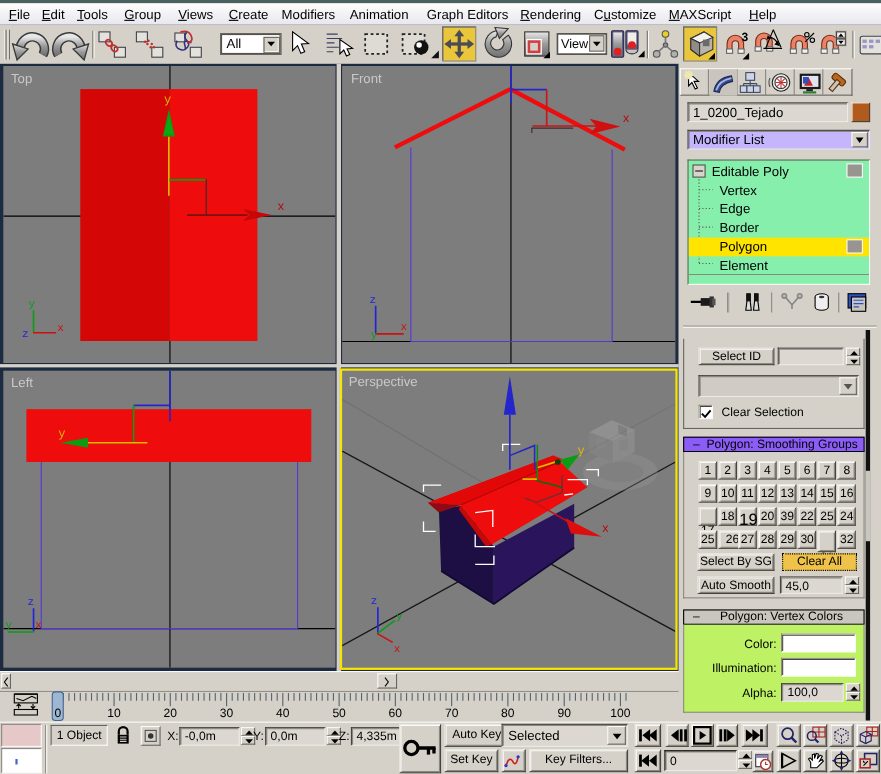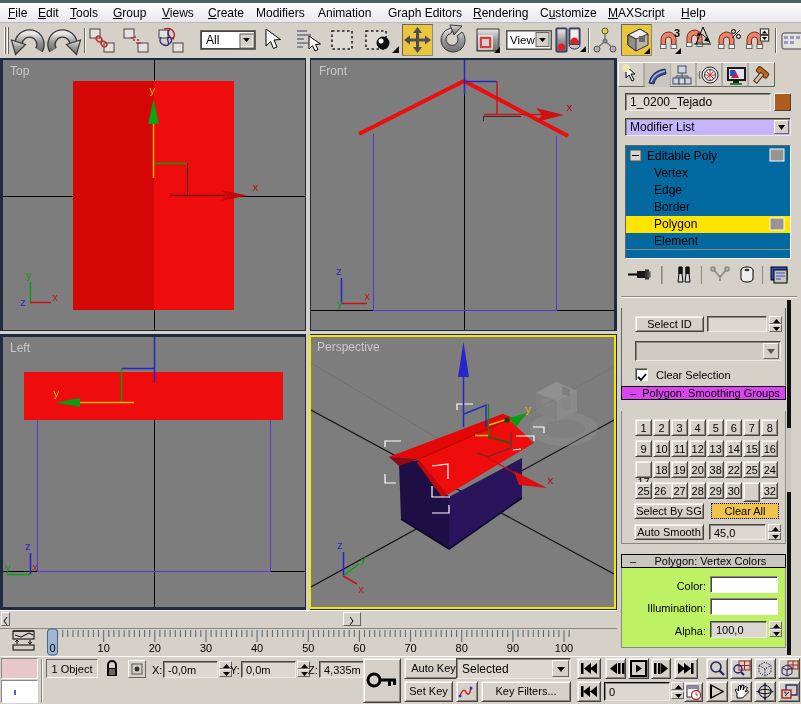--- a/index.html
+++ b/index.html
@@ -445,21 +445,21 @@
 
  <div class="abs field" style="left:8px;top:35px;width:146px;height:18px;font-size:12px;color:#000;padding:1px 0 0 4px">1_0200_Tejado</div>
  <div class="abs" style="left:157px;top:35px;width:17px;height:18px;border:1px solid;border-color:#fbfaf8 #45443f #45443f #fbfaf8;background:#b05a1e"></div>
 
  <div class="abs field" style="left:8px;top:60px;width:166px;height:18px;font-size:12px;padding:1px 0 0 4px;background:#c4b5fd">Modifier List
    <div class="abs raised" style="right:1px;top:1px;width:15px;height:14px"><svg width="13" height="12">
           <polygon points="3,4 10,4 6.5,9" fill="#000"></polygon>
         </svg></div>
  </div>
 
- <div class="abs" style="left:8px;top:87px;width:166px;height:114px;border:1px solid;border-color:#67655f #fbfaf8 #fbfaf8 #67655f;background:#0369a1">
+ <div class="abs" style="left:8px;top:87px;width:166px;height:114px;border:1px solid;border-color:#67655f #fbfaf8 #fbfaf8 #67655f;background:#86efac">
    <svg class="abs" style="left:0;top:0" width="164" height="112" viewBox="0 0 164 112">
      <g stroke="#55534e" stroke-dasharray="1,2">
        <line x1="9.5" y1="17" x2="9.5" y2="94"></line>
        <line x1="9.5" y1="26.5" x2="22" y2="26.5"></line>
           <line x1="9.5" y1="43.5" x2="22" y2="43.5"></line>
        <line x1="9.5" y1="60.5" x2="22" y2="60.5"></line>
           <line x1="9.5" y1="77.5" x2="22" y2="77.5"></line>
           <line x1="9.5" y1="93.5" x2="22" y2="93.5"></line>
      </g>
      <rect x="0" y="70" width="164" height="17" fill="#ffe400"></rect>
@@ -540,49 +540,49 @@
           </svg></div>
    </div>
    <div class="abs sunken2" style="left:13px;top:60px;width:13px;height:13px;background:#fff">
      <svg width="11" height="11">
           <path d="M2,5 l3,3 l5,-6" stroke="#000" stroke-width="1.8" fill="none"></path>
         </svg>
    </div>
    <div class="abs t11" style="left:34px;top:61px">Clear Selection</div>
  </div>
 
- <div class="abs" style="left:4px;top:328px;width:165px;height:14px;border:1px solid #000;background:#d946ef;font-size:11px;color:#000;padding:0 0 0 8px;line-height:13px">–&nbsp;&nbsp;Polygon: Smoothing Groups</div>
+ <div class="abs" style="left:4px;top:339px;width:165px;height:14px;border:1px solid #000;background:#8b5cf6;font-size:11px;color:#000;padding:0 0 0 8px;line-height:13px">–&nbsp;&nbsp;Polygon: Smoothing Groups</div>
  <div class="abs" style="left:4px;top:353px;width:165px;height:133px;border:1px solid #8a8880;border-top:none;background:#d5d1c9">
    <div id="sggrid">
         <div class="abs raised2" style="left:13px;top:8px;width:17px;height:17px;text-align:center;font-size:11px;padding-top:2px">1</div>
         <div class="abs raised2" style="left:31.05px;top:8px;width:17px;height:17px;text-align:center;font-size:11px;padding-top:2px">2</div>
         <div class="abs raised2" style="left:49.1px;top:8px;width:17px;height:17px;text-align:center;font-size:11px;padding-top:2px">3</div>
         <div class="abs raised2" style="left:67.15px;top:8px;width:17px;height:17px;text-align:center;font-size:11px;padding-top:2px">4</div>
         <div class="abs raised2" style="left:85.2px;top:8px;width:17px;height:17px;text-align:center;font-size:11px;padding-top:2px">5</div>
         <div class="abs raised2" style="left:103.25px;top:8px;width:17px;height:17px;text-align:center;font-size:11px;padding-top:2px">6</div>
         <div class="abs raised2" style="left:121.30000000000001px;top:8px;width:17px;height:17px;text-align:center;font-size:11px;padding-top:2px">7</div>
         <div class="abs raised2" style="left:139.35000000000002px;top:8px;width:17px;height:17px;text-align:center;font-size:11px;padding-top:2px">8</div>
         <div class="abs raised2" style="left:13px;top:29px;width:17px;height:17px;text-align:center;font-size:11px;padding-top:2px">9</div>
         <div class="abs raised2" style="left:31.05px;top:29px;width:17px;height:17px;text-align:center;font-size:11px;padding-top:2px">10</div>
         <div class="abs raised2" style="left:49.1px;top:29px;width:17px;height:17px;text-align:center;font-size:11px;padding-top:2px">11</div>
         <div class="abs raised2" style="left:67.15px;top:29px;width:17px;height:17px;text-align:center;font-size:11px;padding-top:2px">12</div>
         <div class="abs raised2" style="left:85.2px;top:29px;width:17px;height:17px;text-align:center;font-size:11px;padding-top:2px">13</div>
         <div class="abs raised2" style="left:103.25px;top:29px;width:17px;height:17px;text-align:center;font-size:11px;padding-top:2px">14</div>
         <div class="abs raised2" style="left:121.30000000000001px;top:29px;width:17px;height:17px;text-align:center;font-size:11px;padding-top:2px">15</div>
         <div class="abs raised2" style="left:139.35000000000002px;top:29px;width:17px;height:17px;text-align:center;font-size:11px;padding-top:2px">16</div>
         <div class="abs raised2" style="left:13px;top:50px;width:17px;height:17px;text-align:center;font-size:11px;padding-top:14px">17</div>
         <div class="abs raised2" style="left:31.05px;top:50px;width:17px;height:17px;text-align:center;font-size:11px;padding-top:2px">18</div>
-        <div class="abs raised2" style="left:49.1px;top:50px;width:17px;height:17px;text-align:center;font-size:11px;padding-top:2px">19</div>
+        <div class="abs raised2" style="left:49.1px;top:50px;width:17px;height:17px;text-align:center;font-size:15px;padding-top:2px">19</div>
         <div class="abs raised2" style="left:67.15px;top:50px;width:17px;height:17px;text-align:center;font-size:11px;padding-top:2px">20</div>
-        <div class="abs raised2" style="left:85.2px;top:50px;width:17px;height:17px;text-align:center;font-size:11px;padding-top:2px">38</div>
+        <div class="abs raised2" style="left:85.2px;top:50px;width:17px;height:17px;text-align:center;font-size:11px;padding-top:2px">39</div>
         <div class="abs raised2" style="left:103.25px;top:50px;width:17px;height:17px;text-align:center;font-size:11px;padding-top:2px">22</div>
         <div class="abs raised2" style="left:121.30000000000001px;top:50px;width:17px;height:17px;text-align:center;font-size:11px;padding-top:2px">25</div>
         <div class="abs raised2" style="left:139.35000000000002px;top:50px;width:17px;height:17px;text-align:center;font-size:11px;padding-top:2px">24</div>
         <div class="abs raised2" style="left:13px;top:71px;width:17px;height:17px;text-align:center;font-size:11px;padding-top:2px">25</div>
-        <div class="abs raised2" style="left:31.05px;top:71px;width:20px;height:17px;text-align:left;font-size:11px;padding-top:2px">26</div>
+        <div class="abs raised2" style="left:31.05px;top:71px;width:20px;height:17px;text-align:right;font-size:11px;padding-top:2px">26</div>
         <div class="abs raised2" style="left:49.1px;top:71px;width:17px;height:17px;text-align:center;font-size:11px;padding-top:2px">27</div>
         <div class="abs raised2" style="left:67.15px;top:71px;width:17px;height:17px;text-align:center;font-size:11px;padding-top:2px">28</div>
         <div class="abs raised2" style="left:85.2px;top:71px;width:17px;height:17px;text-align:center;font-size:11px;padding-top:2px">29</div>
         <div class="abs raised2" style="left:103.25px;top:71px;width:17px;height:17px;text-align:center;font-size:11px;padding-top:2px">30</div>
         <div class="abs raised2" style="left:121.30000000000001px;top:71px;width:17px;height:17px;text-align:center;font-size:11px;padding-top:18px">31</div>
         <div class="abs raised2" style="left:139.35000000000002px;top:71px;width:17px;height:17px;text-align:center;font-size:11px;padding-top:2px">32</div>
       </div>
    <div class="abs raised2 t11" style="left:12px;top:92px;width:70px;height:16px;text-align:center;padding-top:1px">Select By SG</div>
    <div class="abs" style="left:89px;top:92px;width:68px;height:16px;background:#efc24a;border:1px dotted #000;text-align:center;font-size:11px;padding-top:1px">Clear All</div>
    <div class="abs raised2 t11" style="left:12px;top:113px;width:70px;height:16px;text-align:center;padding-top:1px">Auto Smooth</div>

